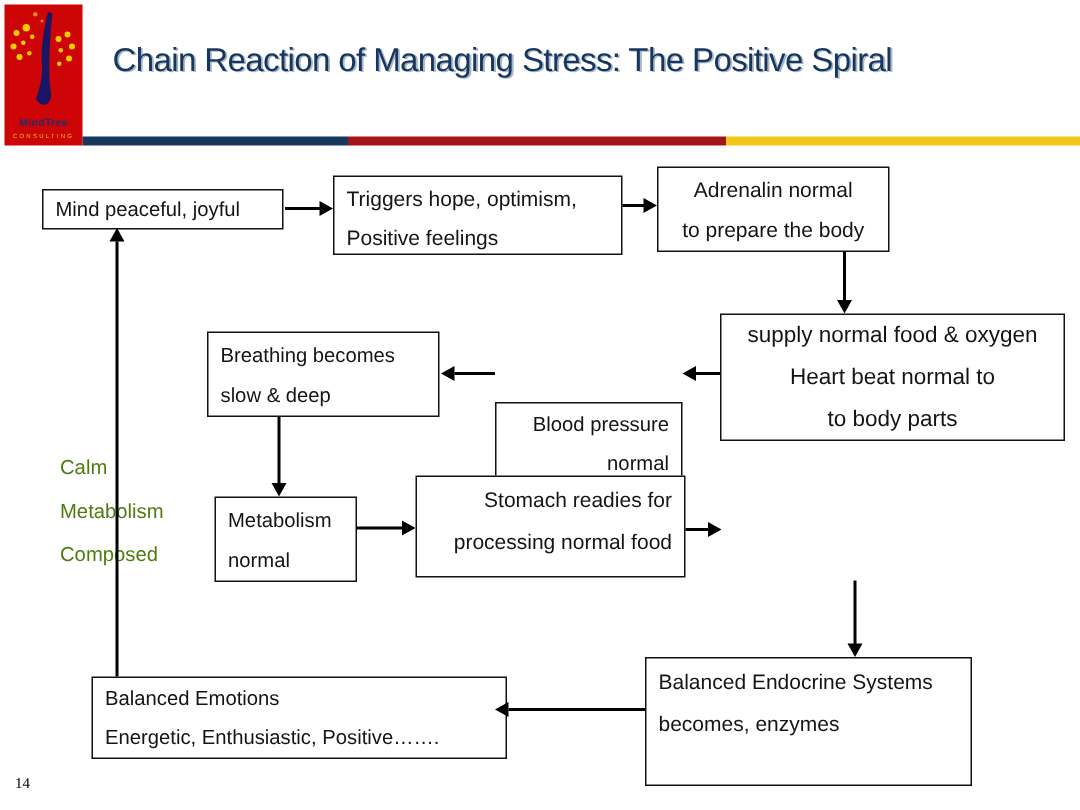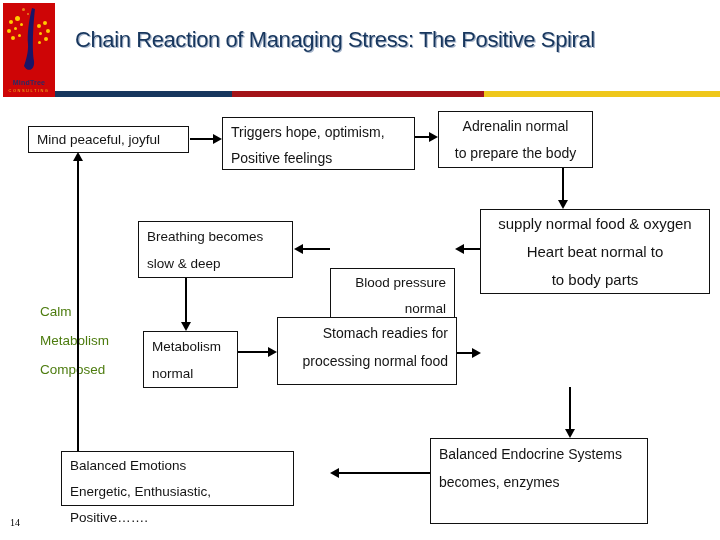--- a/index.html
+++ b/index.html
@@ -29,21 +29,21 @@
     color:#141414;font-size:13.5px;line-height:27px;padding:1px 8px;}
   #box-mind{left:28px;top:126px;width:161px;height:27px;display:flex;align-items:center;padding:0 8px;}
   #box-triggers{left:222px;top:117px;width:193px;height:53px;line-height:26px;font-size:14px;}
   #box-adrenalin{left:438px;top:111px;width:155px;height:57px;line-height:27px;font-size:14px;text-align:center;}
   #box-breathing{left:138px;top:221px;width:155px;height:57px;line-height:27px;}
   #box-blood{left:330px;top:222px;width:125px;height:55px;line-height:26px;text-align:right;margin-top:46px;}
   #box-heart{left:480px;top:209px;width:230px;height:85px;line-height:28px;font-size:15px;text-align:center;padding:0 4px;}
   #box-metabolism{left:143px;top:331px;width:95px;height:57px;line-height:27px;}
   #box-stomach{left:277px;top:317px;width:180px;height:68px;line-height:28px;font-size:14px;text-align:right;}
   #box-excretory{left:481px;top:332px;width:201px;height:55px;line-height:26px;}
-  #box-emotions{left:61px;top:451px;width:233px;height:55px;line-height:26px;}
+  #box-emotions{left:61px;top:451px;width:277px;height:55px;line-height:26px;}
   #box-endocrine{left:430px;top:438px;width:218px;height:86px;line-height:28px;font-size:14px;}
 
   .floating-text{position:absolute;left:40px;top:297px;color:#4d7c0f;font-size:13.5px;line-height:29px;}
 
   
   .hline,.vline{position:absolute;background:#000;}
   .hline{height:2px;}
   .vline{width:2px;}
   .head{position:absolute;width:0;height:0;}
   .head.right{border-left:9px solid #000;border-top:5px solid transparent;border-bottom:5px solid transparent;}

